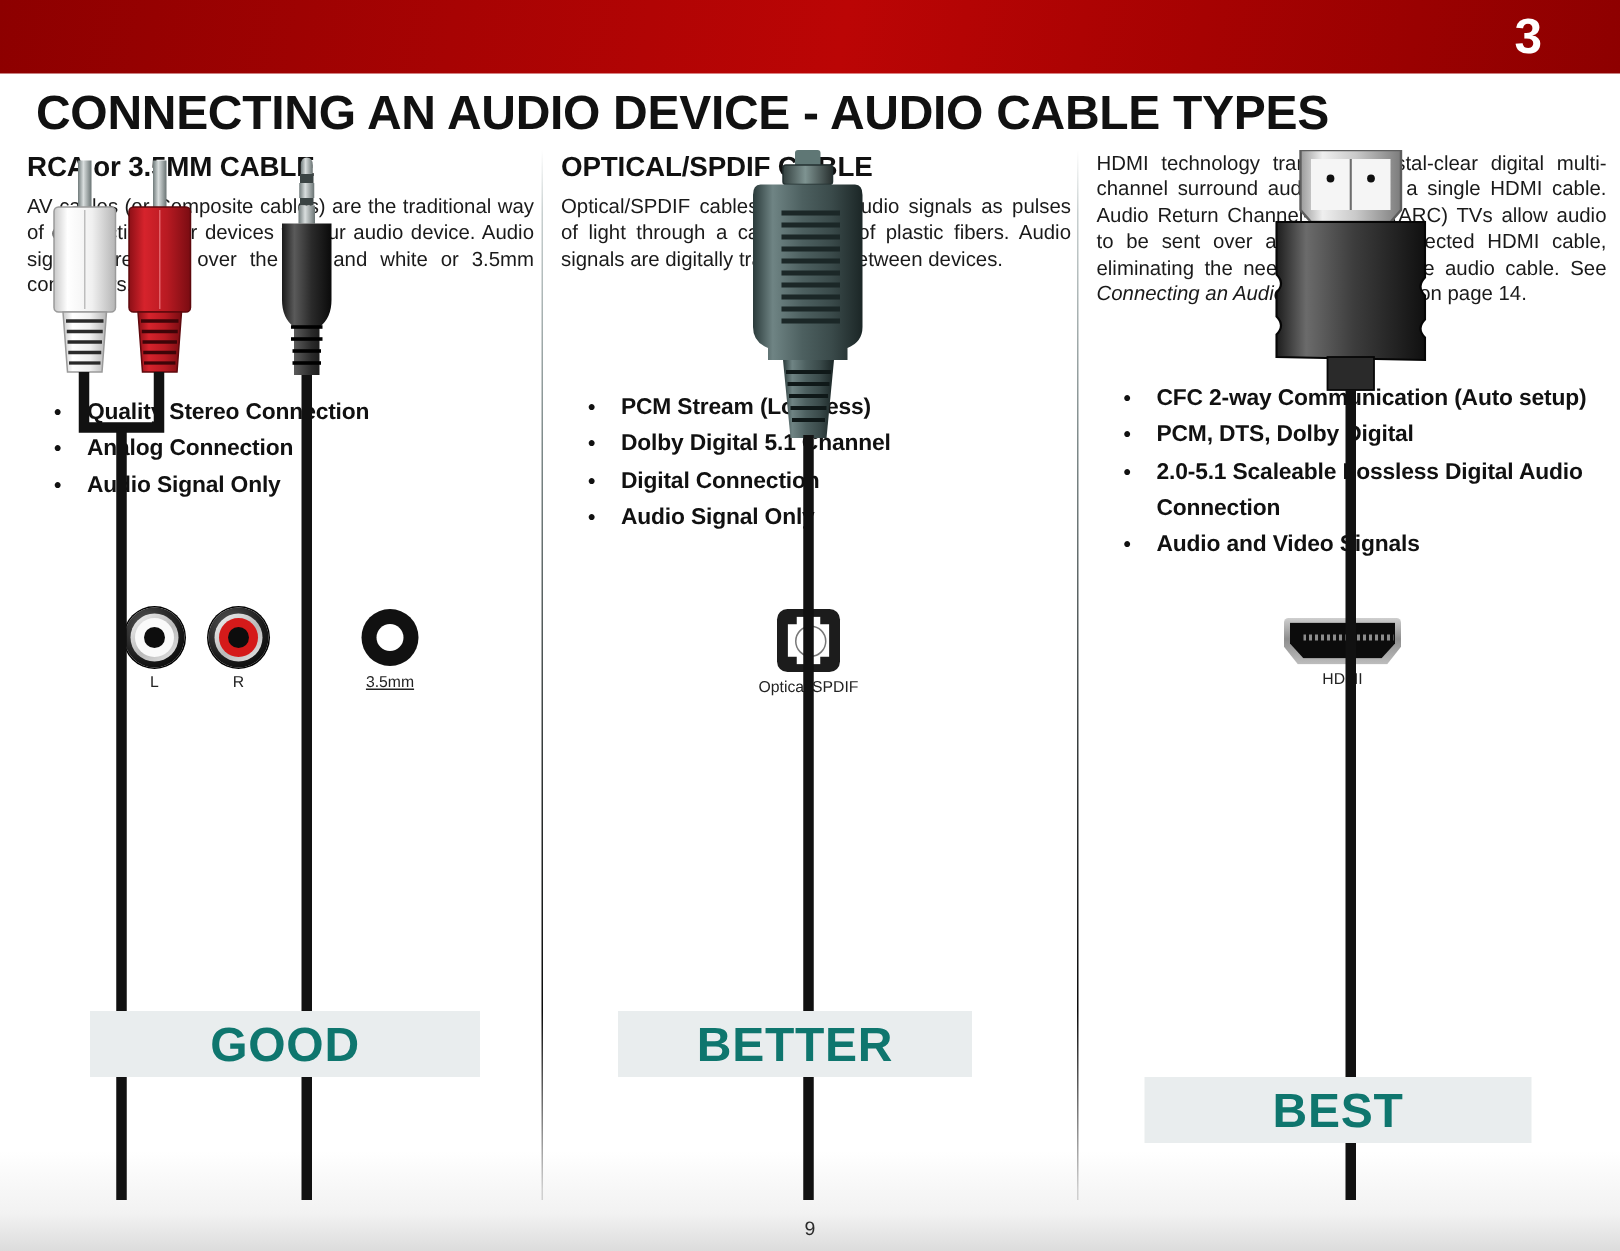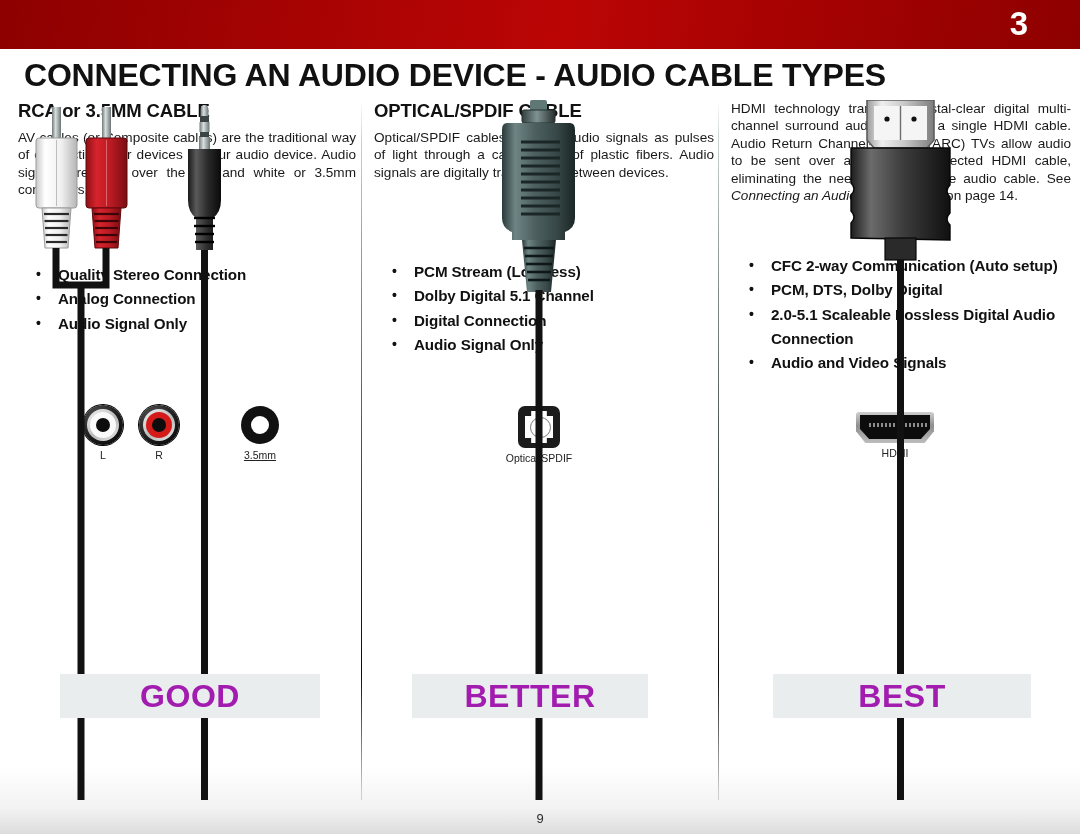--- a/index.html
+++ b/index.html
@@ -158,21 +158,21 @@
 
   
   .cables{position:absolute;left:0;top:0;width:100%;height:700px;}
 
   
   .banner{
     position:absolute;height:44px;background:#e9edee;
     display:flex;align-items:center;justify-content:center;
   }
   .banner span{
-    font-size:32px;font-weight:bold;color:#a21caf;letter-spacing:0.5px;
+    font-size:32px;font-weight:bold;color:#0f766e;letter-spacing:0.5px;
   }
   .banner.g{left:60px;top:574px;width:260px;}
   .banner.b{left:412px;top:574px;width:236px;}
   .banner.t{left:765px;top:574px;width:258px;}
 
   .page-num{
     position:absolute;left:0;bottom:8px;width:1080px;text-align:center;
     font-size:13px;color:#2b2b2b;
   }
 </style>
@@ -397,20 +397,20 @@
         <path d="M136 0 L203 0 L203 40 L196 48 L143 48 L136 40 Z" fill="url(#hdmiShell)" stroke="#5d5d5d" stroke-width="1.6"></path>
         <rect x="143" y="6" width="53" height="34" fill="#f5f5f5"></rect>
         <line x1="169.5" y1="6" x2="169.5" y2="40" stroke="#6d6d6d" stroke-width="1.4"></line>
         <circle cx="156" cy="19" r="2.6" fill="#101010"></circle>
         <circle cx="183" cy="19" r="2.6" fill="#101010"></circle>
         <path d="M120 48 L219 48 L219 85 q-6 6 0 12 l0 16 q-6 6 0 12 l0 15 L120 138 l0 -15 q6 -6 0 -12 l0 -16 q6 -6 0 -12 Z" fill="url(#hdmiGrip)" stroke="#060606" stroke-width="1.4"></path>
         <rect x="154" y="138" width="31" height="22" fill="#2a2a2a" stroke="#070707" stroke-width="1.2"></rect>
         <line x1="169.5" y1="160" x2="169.5" y2="700" stroke="#111" stroke-width="7"></line>
       </svg>
 
-      <div class="banner t" style="left:42px;">
+      <div class="banner t" style="left:32px;margin-top:44px;">
         <span>BEST</span>
       </div>
     </div>
   </div>
 
   <div class="page-num">9</div>
 </div>
 
 </body></html>

